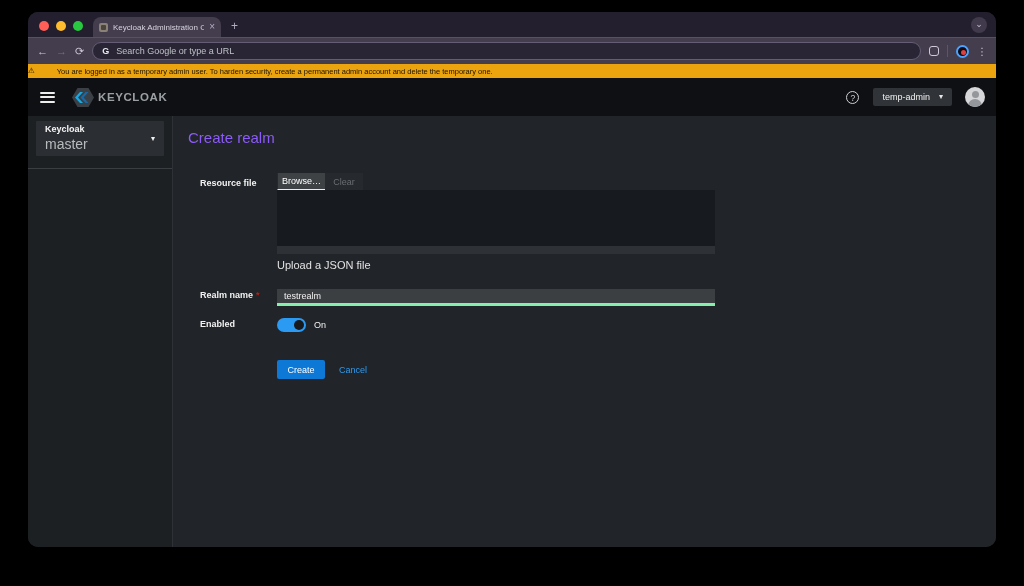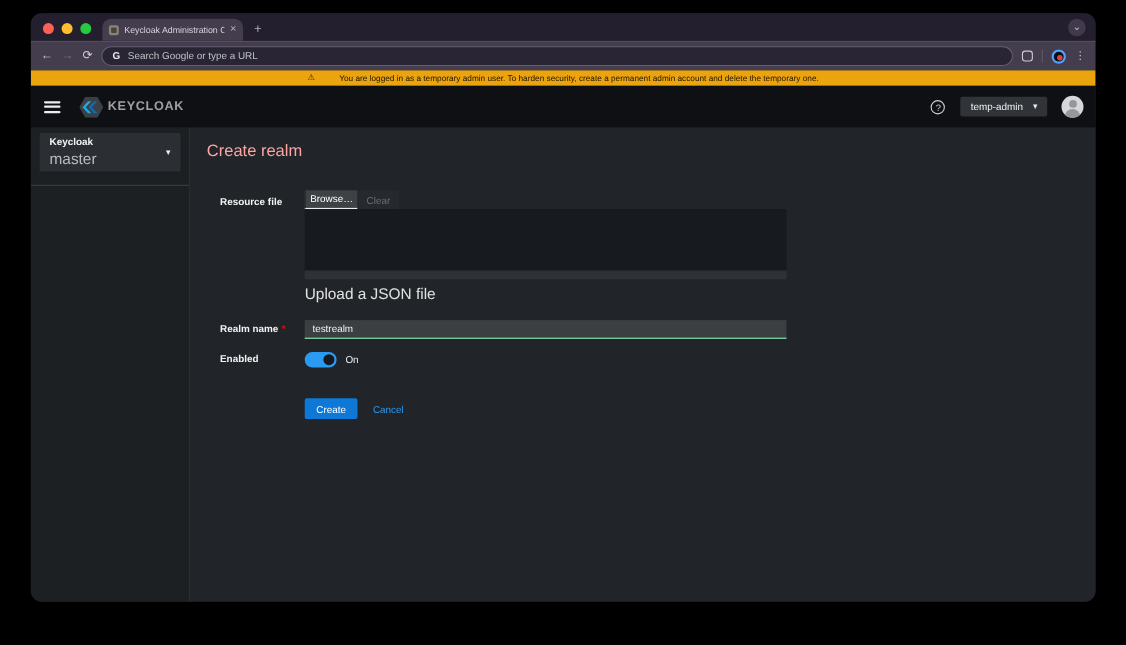--- a/index.html
+++ b/index.html
@@ -35,21 +35,21 @@
   .omni-input { background:transparent; border:none; outline:none; color:#bdc1c6; font-size:9px; width:100%; font-family:"Liberation Sans",sans-serif; }
   .omni-input::placeholder { color:#bdc1c6; }
   .ext-icon { width:10px; height:10px; border:1.4px solid #cfc9d9; border-radius:3px; }
   .tool-sep { width:1px; height:12px; background:#5d5669; }
   .profile-avatar { width:13px; height:13px; border-radius:50%; border:2px solid #4aa3ff; background:#0c0c14; position:relative; }
   .profile-avatar::after { content:""; position:absolute; left:3px; top:3px; width:5px; height:5px; border-radius:50%; background:#e34040; }
   .i-dots { color:#cfc9d9; font-size:10px; }
   .i-dots::before{ content:"⋮"; }
 
   
-  .banner { height:14px; background:#eca40e; color:#1c1400; display:flex; align-items:center; gap:22px; padding:0 0; font-size:7.5px; flex:0 0 auto;justify-content:center; }
+  .banner { height:14px; background:#eca40e; color:#1c1400; display:flex; align-items:center; gap:22px; padding:0 0; font-size:7.5px; flex:0 0 auto; }
   .i-warn { font-size:7.5px; line-height:1; }
   .i-warn::before{ content:"⚠"; }
 
   
   .kc-header { height:38px; background:#0e1013; display:flex; align-items:center; padding:0 11px 0 10px; flex:0 0 auto; }
   .burger { width:15px; height:11px; display:flex; flex-direction:column; justify-content:space-between; margin:0 17px 0 2px; }
   .burger i { display:block; height:2px; background:#ededed; border-radius:1px; }
   .brand { display:flex; align-items:center; gap:4px; }
   .brand-text { color:#9ca0a4; font-size:11.5px; font-weight:bold; letter-spacing:.6px; }
   .spacer { flex:1; }
@@ -66,41 +66,41 @@
   .app { flex:1; display:flex; min-height:0; }
   .sidebar { width:145px; background:#1d2023; border-right:1px solid #2e3135; flex:0 0 auto; }
   .realm-section { padding:5px 8px 12px 8px; border-bottom:1px solid #3a3d41; }
   .realm-card { background:#2b2e33; border-radius:1px; height:35px; display:flex; align-items:center; padding:0 9px; }
   .realm-names { flex:1; }
   .realm-title { color:#f5f5f5; font-size:9px; font-weight:bold; line-height:1.35; }
   .realm-sub { color:#b8bbbd; font-size:14px; line-height:1.3; }
   .realm-caret { color:#f0f0f0; font-size:8px; }
 
   .main { flex:1; background:#212428; padding:13px 42px 0 15px; min-width:0; }
-  .page-title { color:#fca5a5; font-size:15px; font-weight:500; }
+  .page-title { color:#8b5cf6; font-size:15px; font-weight:500; }
   .page-desc { color:#d6d6d6; font-size:9px; line-height:1.45; margin-top:4px; }
 
   .form { margin-top:27px;margin-left:12px; }
   .frow { display:flex; margin-bottom:0; }
   .flabel { width:77px; flex:0 0 auto; color:#f2f2f2; font-size:9px; font-weight:bold; padding-top:5px; }
   .req { color:#c9190b; margin-left:3px; font-size:9px; }
   .fctl { width:438px; flex:0 0 auto; }
 
   .file-row { display:flex; height:17px; }
   .file-input { flex:1; background:#3c3f42; border:none; border-bottom:1px solid #6a6e73; color:#f0f0f0; font-size:9px; padding:0 7px; outline:none; font-family:"Liberation Sans",sans-serif; }
   .file-input::placeholder { color:#9da0a4; }
   .btn-browse { width:48px; background:#3f4245; border:none; border-bottom:1.5px solid #ededed; border-left:1px solid #26292d; color:#ffffff; font-size:9px; font-family:"Liberation Sans",sans-serif; }
   .btn-clear { width:38px; background:#26292d; border:none; color:#6a6e73; font-size:9px; font-family:"Liberation Sans",sans-serif; }
   .file-textarea { height:56px; background:#171a1f; }
   .file-scroll { height:8px; background:#2e3135; }
-  .helper { color:#e2e2e2; font-size:14px; margin-top:5px; }
+  .helper { color:#e2e2e2; font-size:11px; margin-top:5px; }
 
   .gap1 { height:14px; } .gap2 { height:11px; } .gap3 { height:28px; }
 
-  .text-input { width:438px; height:17px; background:#3c3f42; border:none; border-bottom:1px solid #86efac; color:#f0f0f0; font-size:9px; padding:0 7px; outline:none; font-family:"Liberation Sans",sans-serif; }
+  .text-input { width:438px; height:17px; background:#3c3f42; border:none; border-bottom:3px solid #86efac; color:#f0f0f0; font-size:9px; padding:0 7px; outline:none; font-family:"Liberation Sans",sans-serif; }
 
   .toggle-row { display:flex; align-items:center; height:15px; }
   .toggle { width:29px; height:14px; border-radius:7px; background:#2b9af3; position:relative; }
   .toggle-knob { position:absolute; right:2px; top:2px; width:10px; height:10px; border-radius:50%; background:#17191c; }
   .toggle-label { color:#f0f0f0; font-size:9px; margin-left:8px; }
 
   .actions { display:flex; align-items:center; }
   .btn-create { width:48px; height:19px; background:#0d78d6; border:none; border-radius:2px; color:#fff; font-size:9px; font-family:"Liberation Sans",sans-serif; }
   .link-cancel { color:#2b9af3; font-size:9px; margin-left:14px; text-decoration:none; }
 </style>

